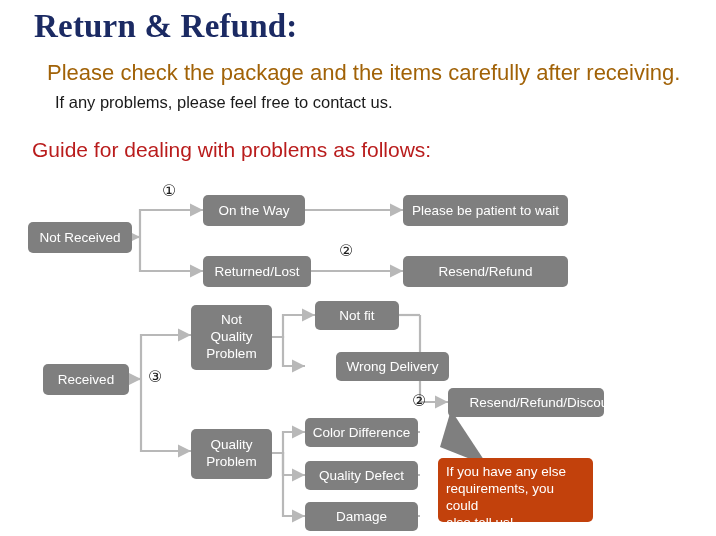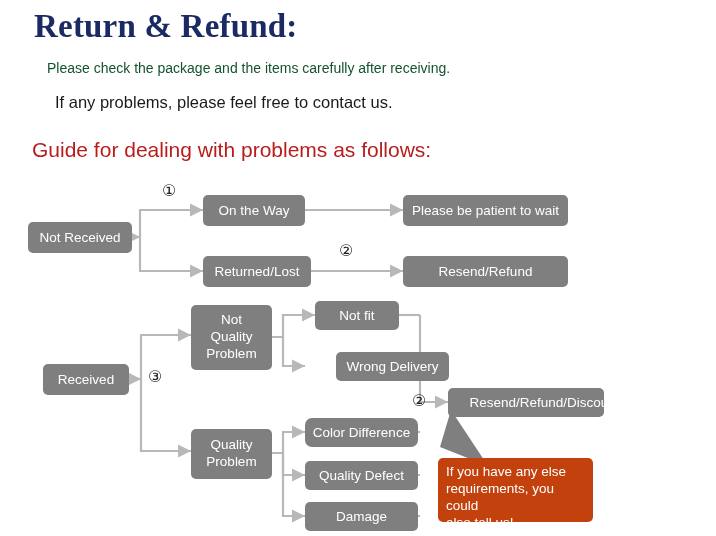--- a/index.html
+++ b/index.html
@@ -25,22 +25,22 @@
     font-family: "Liberation Serif", serif;
     font-weight: bold;
     font-size: 33px;
     color: #1b2a63;
     letter-spacing: 0.2px;
   }
   .line1 {
     position: absolute;
     left: 47px;
     top: 60px;
-    font-size: 14px;
-    color: #14532d;
+    font-size: 22px;
+    color: #a16207;
   }
   .line2 {
     position: absolute;
     left: 55px;
     top: 93px;
     font-size: 16.5px;
     color: #1a1a1a;
   }
   .guide {
     position: absolute;
@@ -184,21 +184,21 @@
   </div>
 
   <div class="node" style="left:315px; top:301px; width:84px; height:29px;">
     <span>Not fit</span>
   </div>
 
   <div class="node" style="left:305px; top:352px; width:113px; height:29px;margin-left:31px;">
     <span>Wrong Delivery</span>
   </div>
 
-  <div class="node" style="left:305px; top:418px; width:113px; height:29px;border-radius:7px;">
+  <div class="node" style="left:305px; top:418px; width:113px; height:29px;">
     <span>Color Difference</span>
   </div>
 
   <div class="node" style="left:305px; top:461px; width:113px; height:29px;">
     <span>Quality Defect</span>
   </div>
 
   <div class="node" style="left:305px; top:502px; width:113px; height:29px;">
     <span>Damage</span>
   </div>

